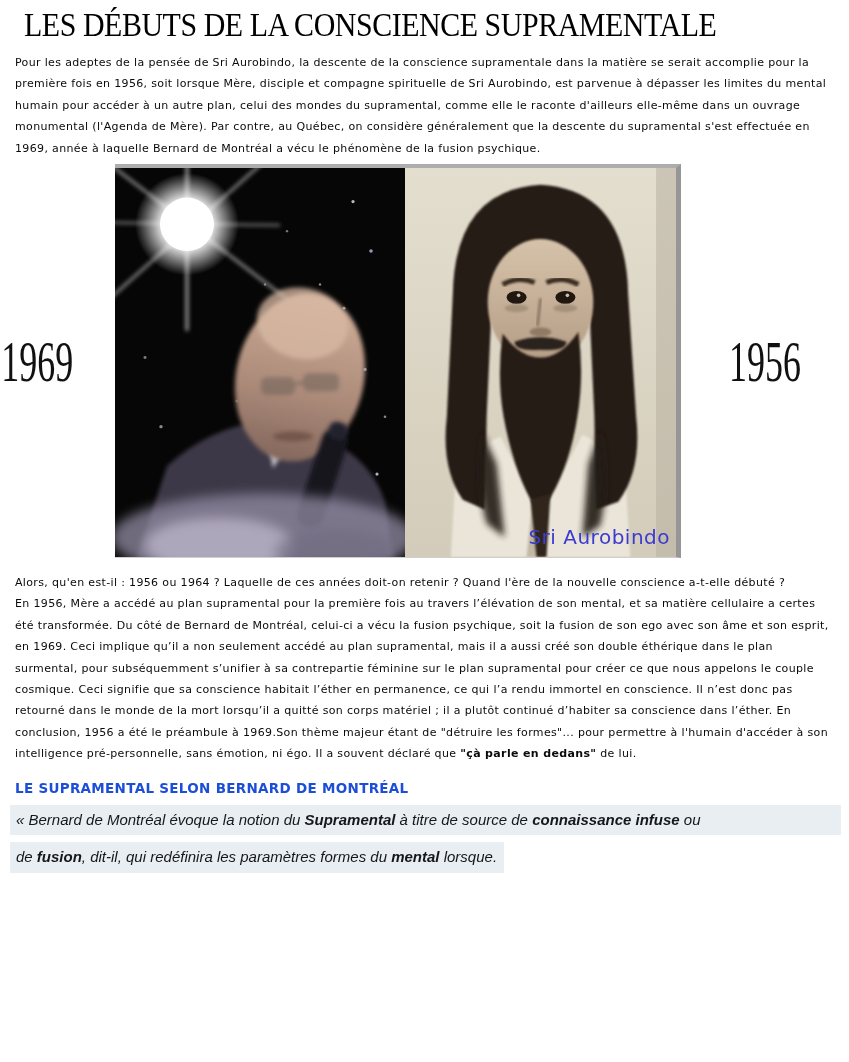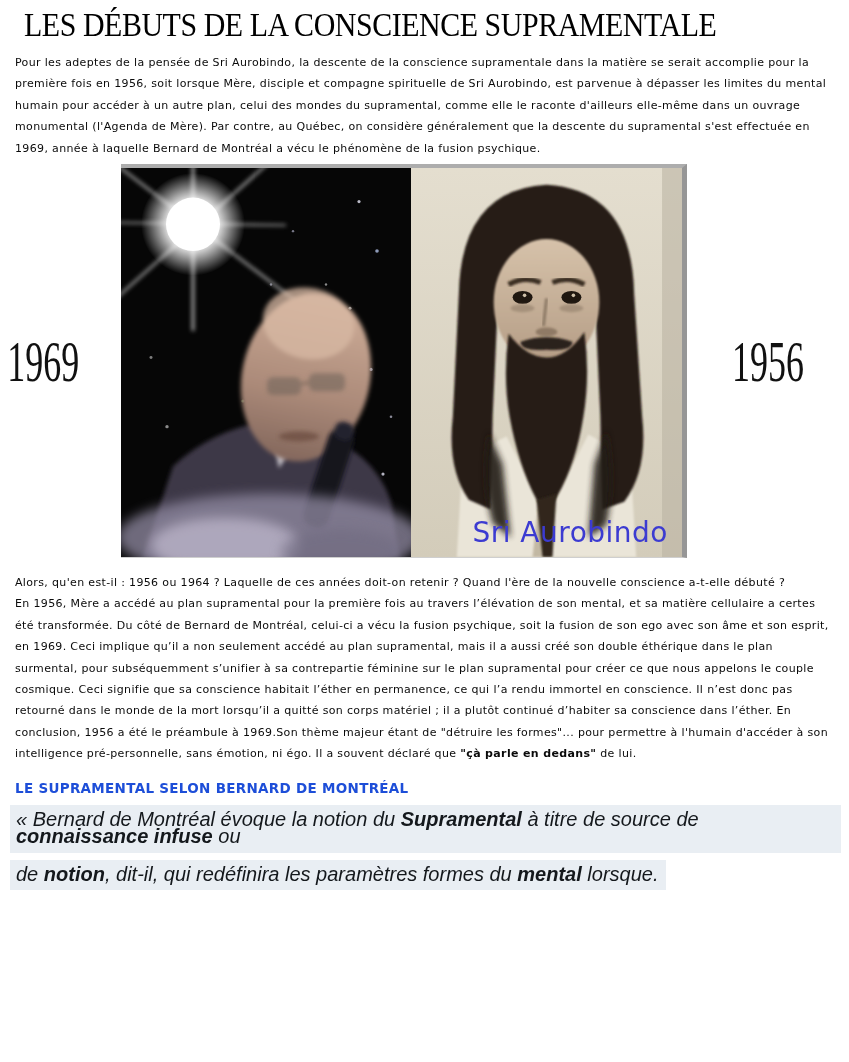--- a/index.html
+++ b/index.html
@@ -20,54 +20,54 @@
   p.bodytext{
     margin:0 12px 0 15px;
     font-size:11px;line-height:21.4px;letter-spacing:0.35px;
     color:#0a0a0a;
   }
   p.intro{margin-top:0;}
   p.body2{margin-top:14px;}
 
   .figure-row{
     display:flex;align-items:center;
-    margin-top:5px;height:394px;margin-left:6px;
+    margin-top:5px;height:394px;
   }
   .year{
     font-family:"Liberation Serif","DejaVu Serif",serif;
     font-size:58px;color:#111;
     transform:scaleX(0.62);transform-origin:center;
     white-space:nowrap;
   }
   .year-left{width:113px;text-align:center;transform-origin:left center;padding-left:2px;}
   .year-right{flex:1;text-align:center;}
 
   .images{
     position:relative;width:566px;height:394px;box-sizing:border-box;
     border-top:4px solid #adadad;border-right:5px solid #969696;
     border-bottom:1px solid #cfcfcf;
     background:#000;display:flex;flex-shrink:0;
   }
   .img-left{width:290px;height:100%;overflow:hidden;}
   .img-right{flex:1;height:100%;overflow:hidden;position:relative;}
   .img-left svg,.img-right svg{display:block;width:100%;height:100%;}
   .caption{
-    position:absolute;right:14px;bottom:8px;
+    position:absolute;right:6px;bottom:8px;
     font-family:"DejaVu Sans","Liberation Sans",sans-serif;
-    font-size:28px;color:#3c3bd1;letter-spacing:0.5px;
+    font-size:20px;color:#3c3bd1;letter-spacing:0.5px;
   }
 
   .section-heading{
     margin:15px 0 9px 15px;
     font-size:13.5px;font-weight:bold;letter-spacing:0.3px;
     color:#1d4ed8;
   }
 
   .quote{margin-left:10px;font-style:italic;color:#14181c;}
-  .quote-line{font-size:20px;line-height:17.5px;
+  .quote-line{font-size:15px;line-height:17.5px;
     font-family:"Liberation Sans","DejaVu Sans",sans-serif;}
   .quote-line .bg{background:#e9eef3;padding:6px 7px 7px 6px;}
   .q1{margin-bottom:7px;margin-right:8px;}
   .q1 .bg{display:block;}
   .q2 .bg{display:inline-block;}
   .quote b{font-weight:bold;}
 </style>
 </head>
 <body>
 
@@ -223,17 +223,17 @@
     <span>En 1956, Mère a accédé au plan supramental pour la première fois au travers l’élévation de son mental, et sa matière cellulaire a certes été transformée. Du côté de Bernard de Montréal, celui-ci a vécu la fusion psychique, soit la fusion de son ego avec son âme et son esprit, en 1969. Ceci implique qu’il a non seulement accédé au plan supramental, mais il a aussi créé son double éthérique dans le plan surmental, pour subséquemment s’unifier à sa contrepartie féminine sur le plan supramental pour créer ce que nous appelons le couple cosmique. Ceci signifie que sa conscience habitait l’éther en permanence, ce qui l’a rendu immortel en conscience. Il n’est donc pas retourné dans le monde de la mort lorsqu’il a quitté son corps matériel ; il a plutôt continué d’habiter sa conscience dans l’éther. En conclusion, 1956 a été le préambule à 1969.Son thème majeur étant de "détruire les formes"... pour permettre à l'humain d'accéder à son intelligence pré-personnelle, sans émotion, ni égo. Il a souvent déclaré que </span><b>"çà parle en dedans"</b><span> de lui.</span>
   </p>
 
   <div class="section-heading">LE SUPRAMENTAL SELON BERNARD DE MONTRÉAL</div>
 
   <div class="quote">
     <div class="quote-line q1">
       <span class="bg"><span>« Bernard de Montréal évoque la notion du </span><b>Supramental</b><span> à titre de source de </span><b>connaissance infuse</b><span> ou</span></span>
     </div>
     <div class="quote-line q2">
-      <span class="bg"><span>de </span><b>notion</b><span>, dit-il, qui redéfinira les paramètres formes du </span><b>mental</b><span> lorsque.</span></span>
+      <span class="bg"><span>de </span><b>fusion</b><span>, dit-il, qui redéfinira les paramètres formes du </span><b>mental</b><span> lorsque.</span></span>
     </div>
   </div>
 
 </div>
 
 </body></html>

